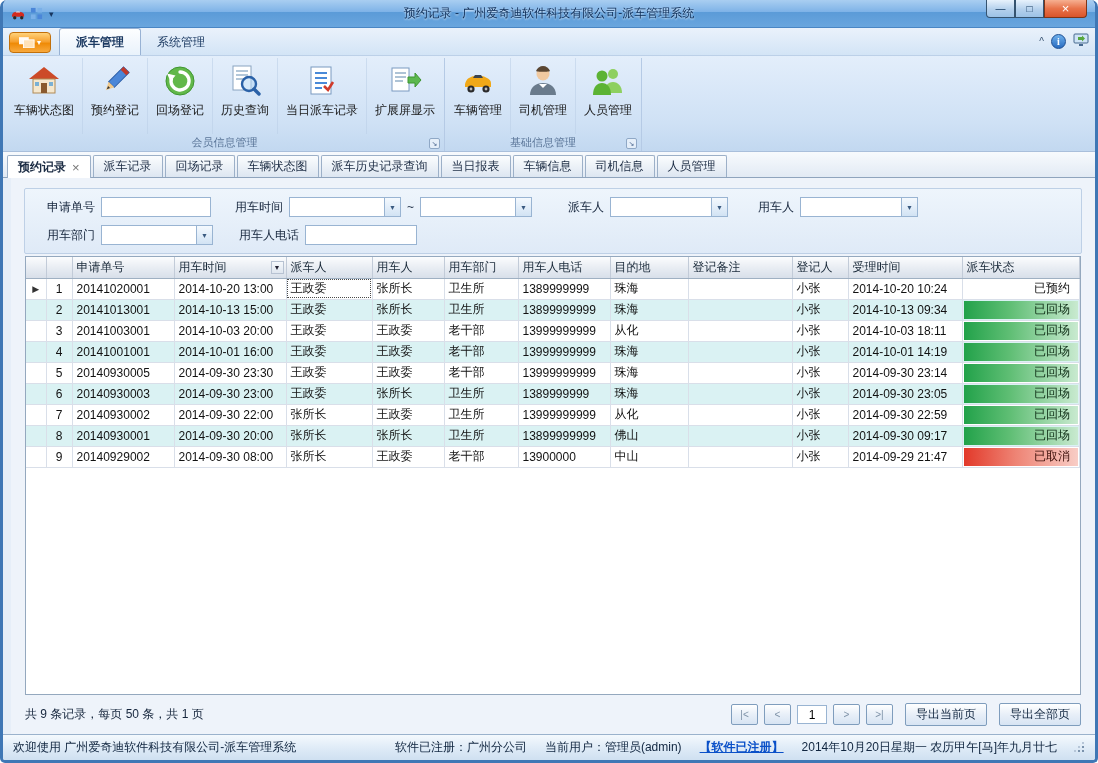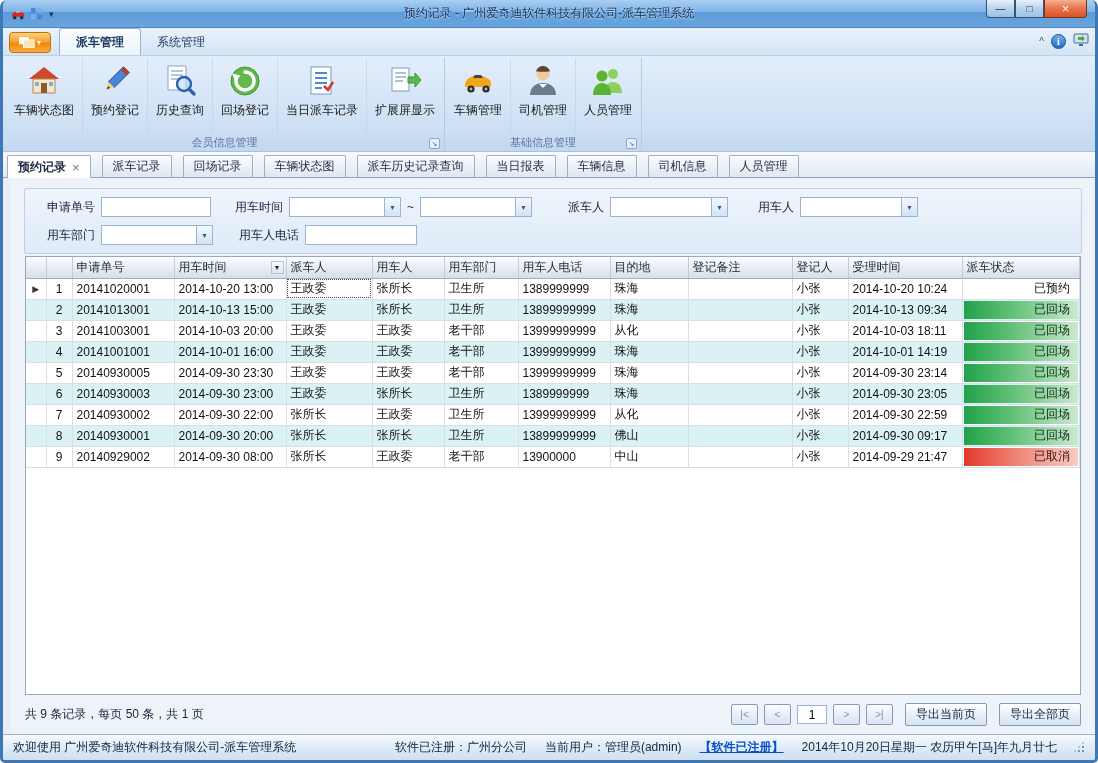--- a/index.html
+++ b/index.html
@@ -84,21 +84,21 @@
     position:absolute; right:3px; bottom:2px; width:11px; height:11px;
     border:1px solid #8fa8c6; border-radius:2px; background:rgba(255,255,255,.55);
     font-size:7px; line-height:9px; text-align:center; color:#44618a;
   }
   
   .doc-tabs {
     flex:0 0 26px; display:flex; align-items:flex-end; padding:3px 4px 0;
     background:linear-gradient(#f7fafd,#e2eaf4); border-bottom:1px solid #8fa4bd;
   }
   .doc-tab {
-    display:flex; align-items:center; gap:6px; height:22px; padding:0 10px; margin-right:11px;
+    display:flex; align-items:center; gap:6px; height:22px; padding:0 10px; margin-right:2px;
     border:1px solid #9cb0c8; border-bottom:none; border-radius:2px 2px 0 0;
     background:linear-gradient(#fbfdfe,#dde6f1); color:#1c2c44; white-space:nowrap;
   }
   .doc-tab.active { background:#fff; font-weight:bold; height:23px; margin-bottom:-1px; z-index:1; }
   .tab-close { color:#777; font-size:13px; line-height:1; font-weight:normal; }
   
   .tab-content { flex:1; display:flex; flex-direction:column; background:#eef3fa; overflow:hidden;margin-left:8px; }
   .filter-panel {
     margin:10px 13px 0; border:1px solid #bed0e6; border-radius:2px;
     background:linear-gradient(#eef5fc,#dfeaf7); padding:8px 12px;
@@ -246,36 +246,36 @@
                   <rect x="13" y="1" width="8" height="21" fill="#4a86d8" stroke="#2d5fa8"></rect>
                   <rect x="13" y="1" width="8" height="4" fill="#c0392b"></rect>
                   <polygon points="13,22 21,22 17,30" fill="#f2c98a"></polygon>
                   <polygon points="15.6,25.4 18.4,25.4 17,28.6" fill="#333"></polygon>
                 </g>
               </svg></div>
             <div class="ribbon-label">预约登记</div>
           </div>
           <div class="ribbon-button">
             <div class="ribbon-icon"><svg viewBox="0 0 34 34">
+                <circle cx="17" cy="17" r="14" fill="#62b84a" stroke="#3f9630"></circle>
+                <path d="M17 8a9 9 0 1 1-8.6 6.4" fill="none" stroke="#fff" stroke-width="3.4" stroke-linecap="round"></path>
+                <polygon points="4,9.5 12.5,11.5 7.5,17.5" fill="#fff"></polygon>
+              </svg></div>
+            <div class="ribbon-label">回场登记</div>
+          </div>
+          <div class="ribbon-button">
+            <div class="ribbon-icon"><svg viewBox="0 0 34 34">
                 <rect x="5" y="2" width="18" height="24" fill="#fff" stroke="#8aa4c0"></rect>
                 <line x1="8" y1="7" x2="20" y2="7" stroke="#9ab4cc" stroke-width="1.6"></line>
                 <line x1="8" y1="11" x2="20" y2="11" stroke="#9ab4cc" stroke-width="1.6"></line>
                 <line x1="8" y1="15" x2="16" y2="15" stroke="#9ab4cc" stroke-width="1.6"></line>
                 <circle cx="21" cy="20" r="7" fill="rgba(180,215,245,.55)" stroke="#2b62a8" stroke-width="2.4"></circle>
                 <line x1="26" y1="25" x2="31" y2="30" stroke="#2b62a8" stroke-width="3.4" stroke-linecap="round"></line>
               </svg></div>
             <div class="ribbon-label">历史查询</div>
-          </div>
-          <div class="ribbon-button">
-            <div class="ribbon-icon"><svg viewBox="0 0 34 34">
-                <circle cx="17" cy="17" r="14" fill="#62b84a" stroke="#3f9630"></circle>
-                <path d="M17 8a9 9 0 1 1-8.6 6.4" fill="none" stroke="#fff" stroke-width="3.4" stroke-linecap="round"></path>
-                <polygon points="4,9.5 12.5,11.5 7.5,17.5" fill="#fff"></polygon>
-              </svg></div>
-            <div class="ribbon-label">回场登记</div>
           </div>
           <div class="ribbon-button">
             <div class="ribbon-icon"><svg viewBox="0 0 34 34">
                 <rect x="6" y="3" width="20" height="27" fill="#fff" stroke="#7a9ac0"></rect>
                 <line x1="10" y1="9" x2="22" y2="9" stroke="#4a8ad8" stroke-width="2"></line>
                 <line x1="10" y1="14" x2="22" y2="14" stroke="#4a8ad8" stroke-width="2"></line>
                 <line x1="10" y1="19" x2="22" y2="19" stroke="#4a8ad8" stroke-width="2"></line>
                 <line x1="10" y1="24" x2="17" y2="24" stroke="#4a8ad8" stroke-width="2"></line>
                 <polyline points="19,22 23,26 28,18" fill="none" stroke="#d03a2a" stroke-width="2.6"></polyline>
               </svg></div>

